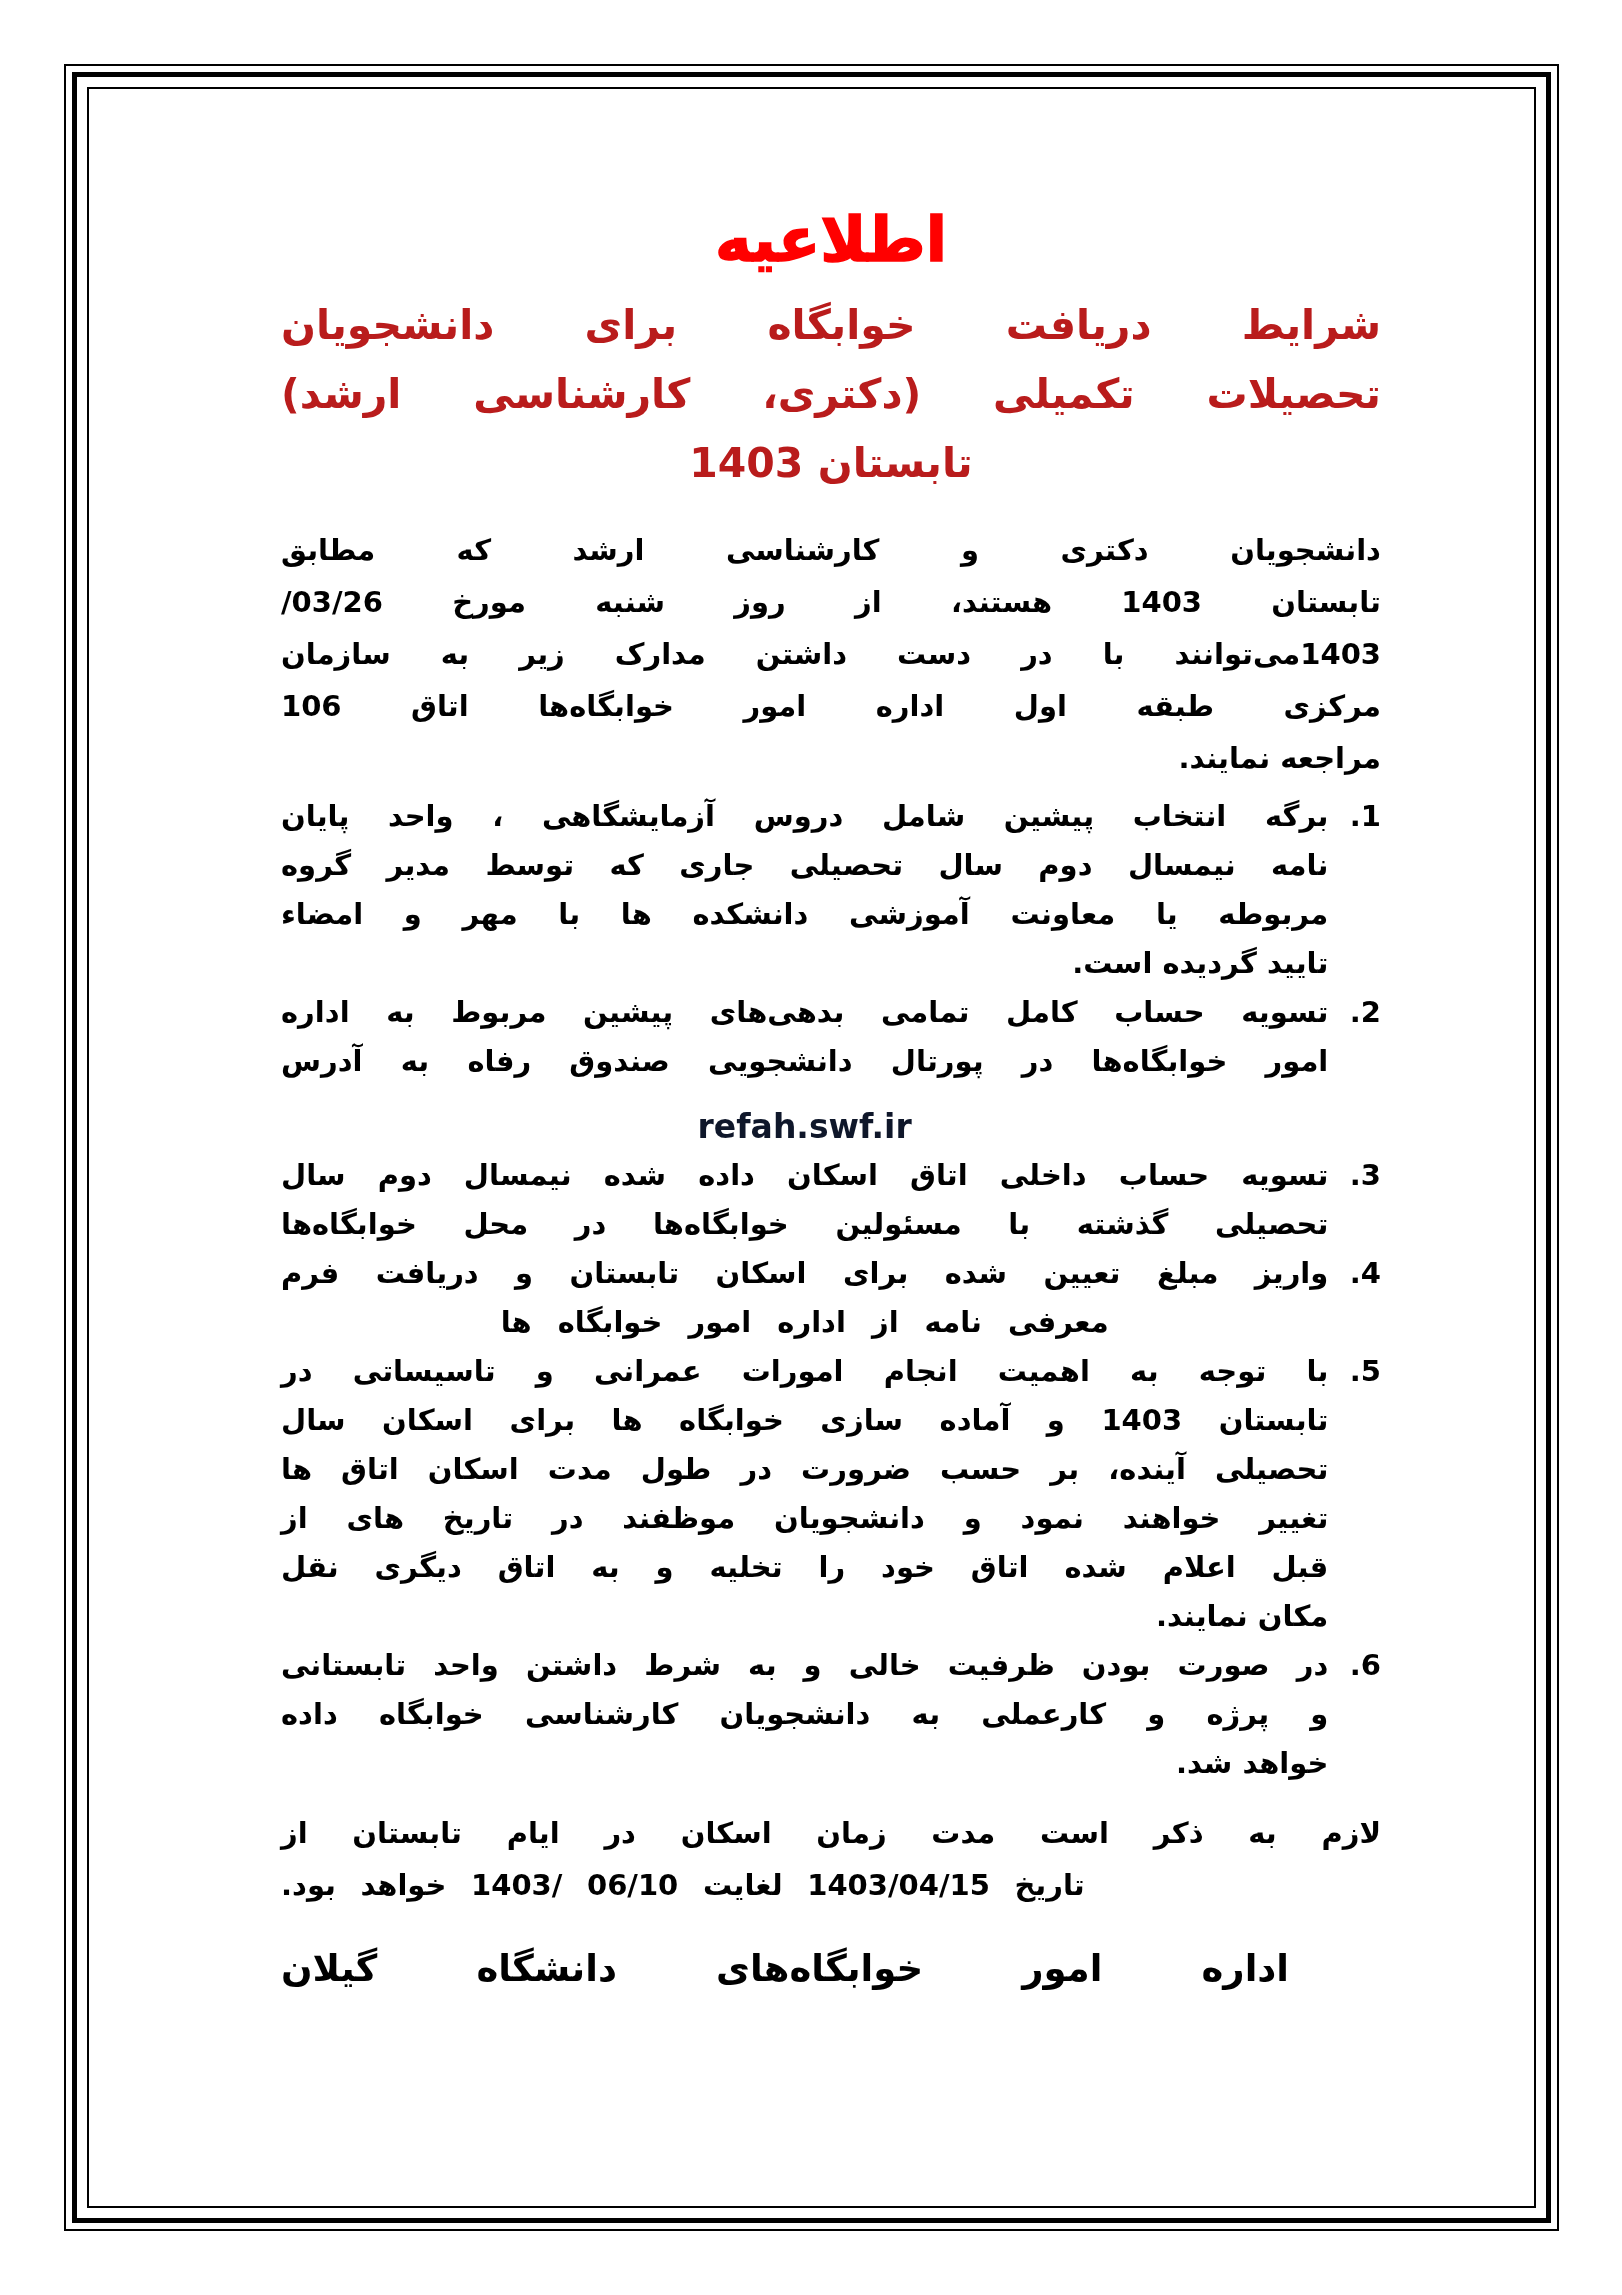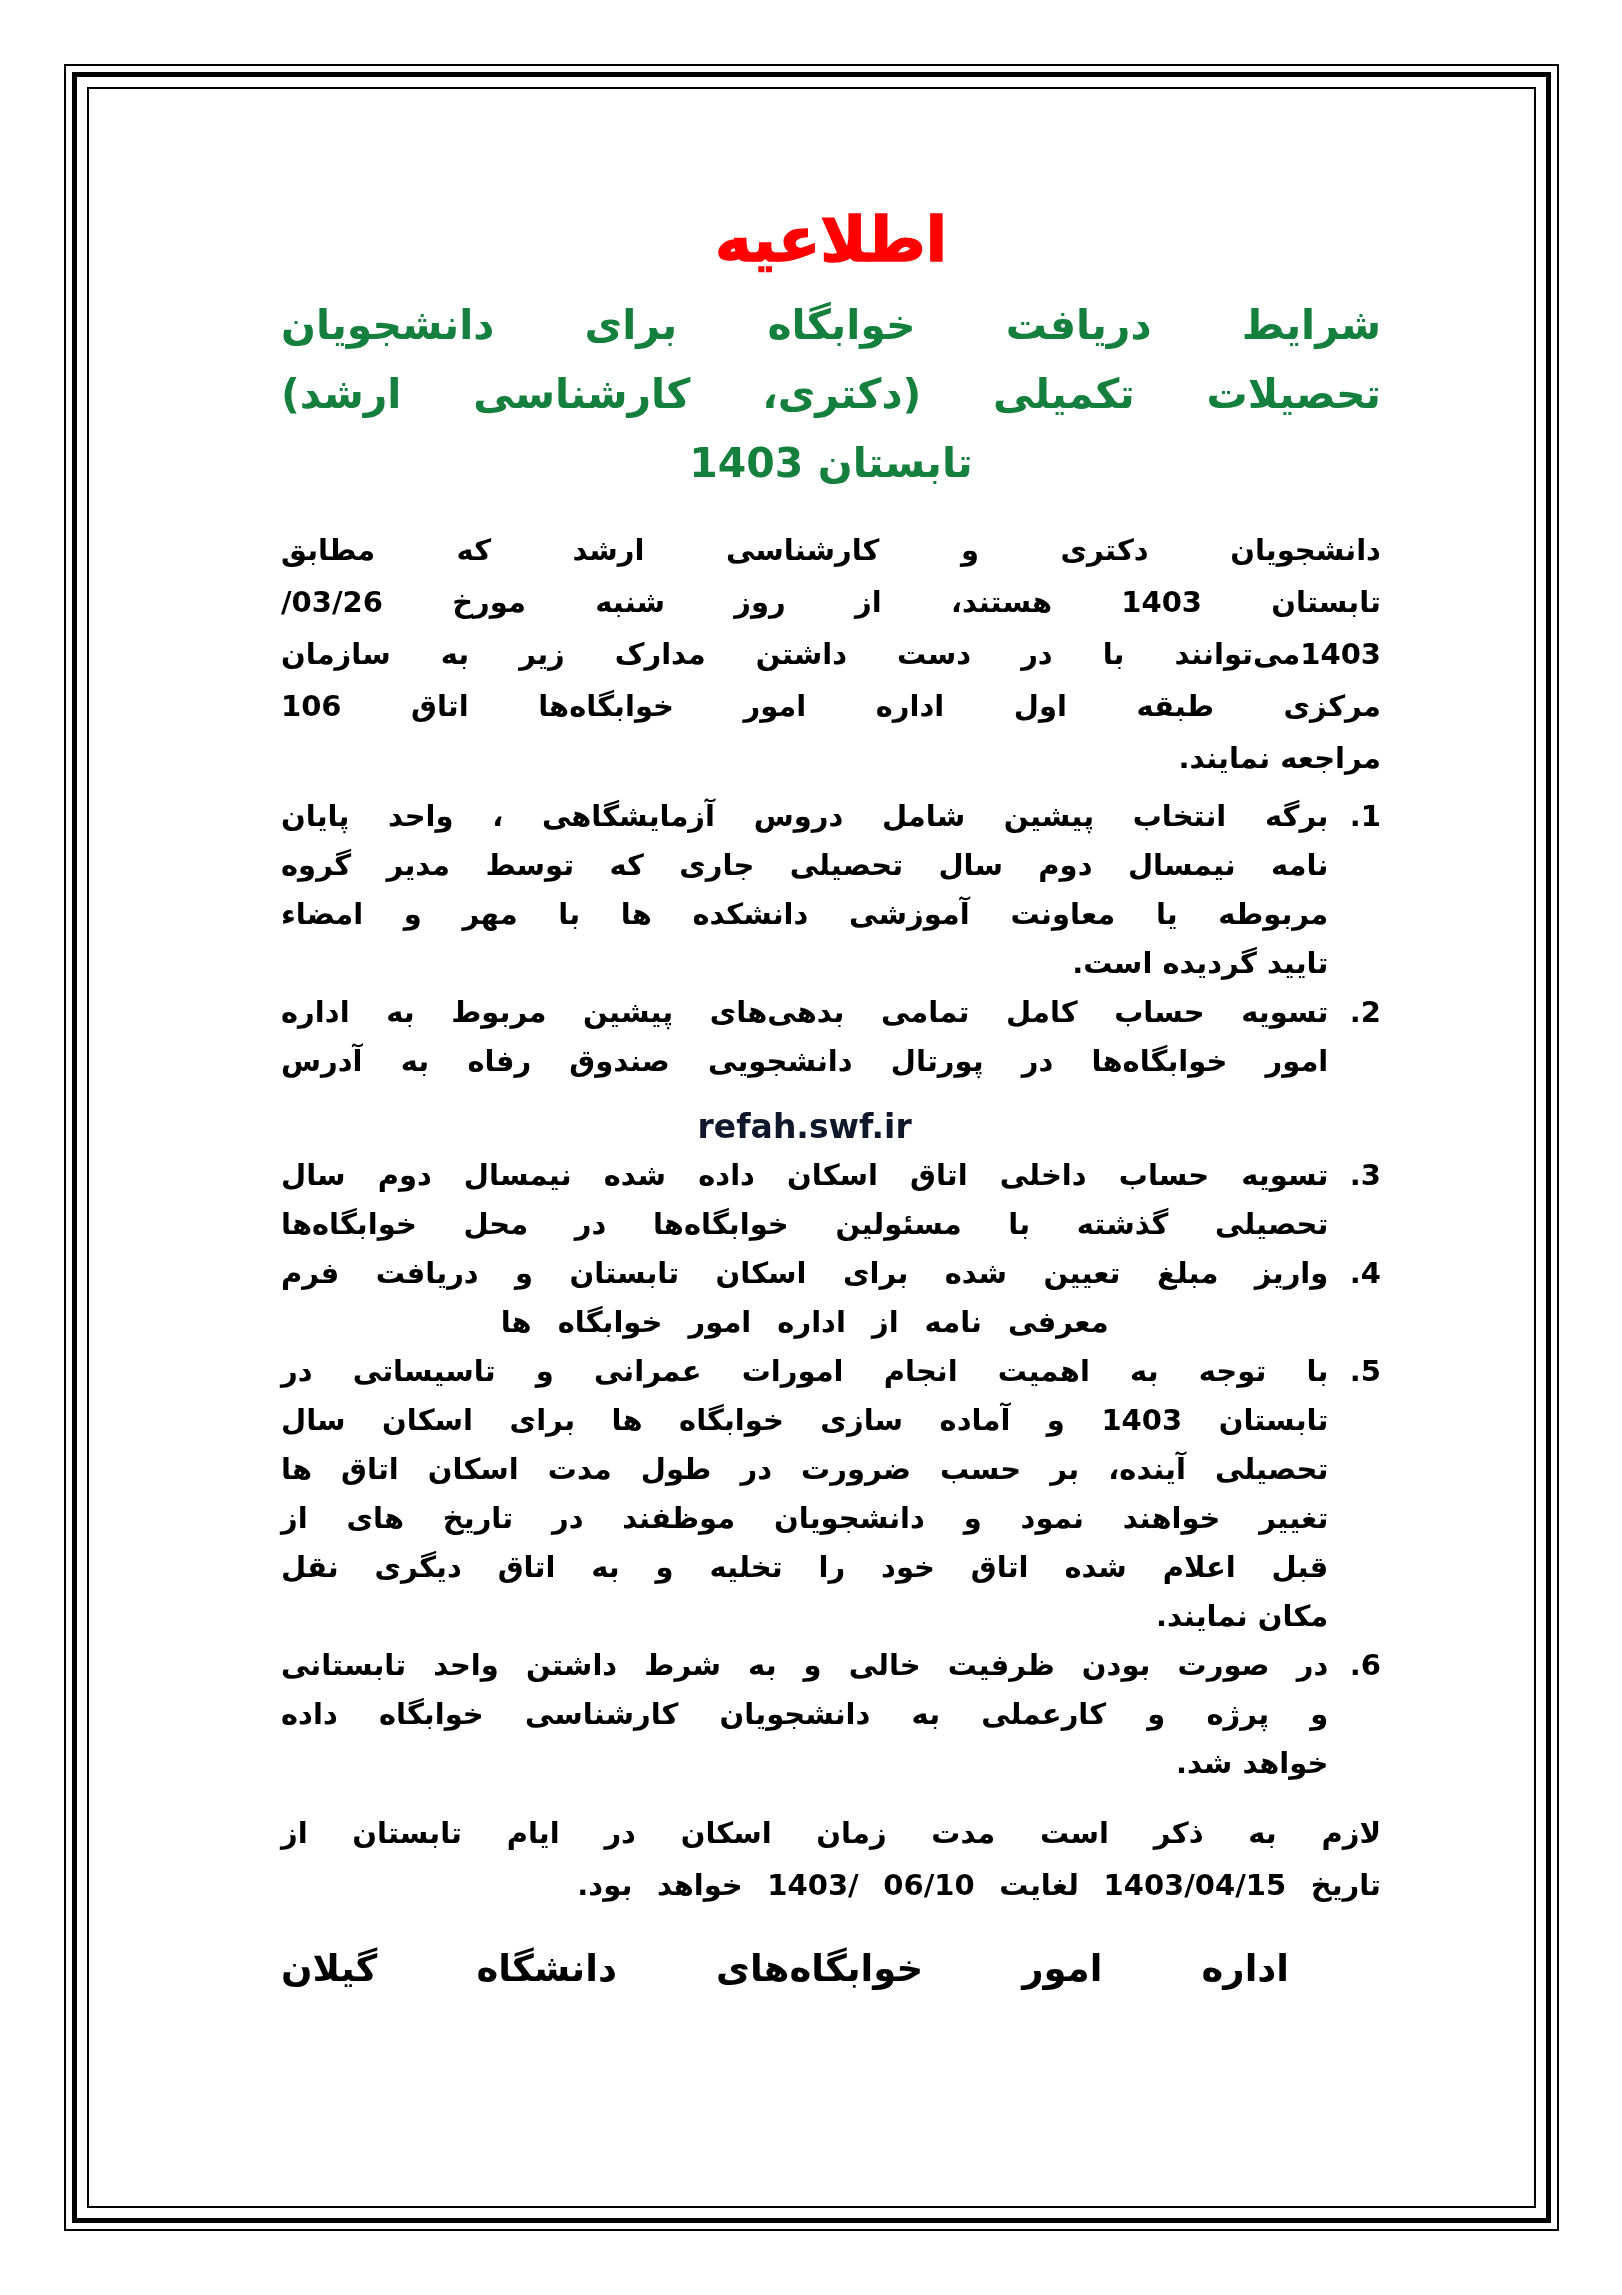--- a/index.html
+++ b/index.html
@@ -31,30 +31,30 @@
     text-align:center;
     color:#ff0000;
     -webkit-text-stroke:1.6px #ff0000;
   }
 
   .subtitle{
     margin-top:10.5px;
     font-size:41px;
     line-height:69px;
     font-weight:bold;
-    color:#15803d;
+    color:#b91c1c;
   }
 
   .body-text{font-size:29px;font-weight:bold;line-height:52px;}
 
   .jline{text-align:justify;text-align-last:justify;}
   .cline{text-align:center;}
   .sline{text-align:right;}
   .stretch-center{text-align:center;word-spacing:0.55em;}
-  .spread-right{text-align:right;word-spacing:0.5em;}
+  .spread-right{text-align:left;word-spacing:0.5em;}
 
   .intro{margin-top:26px;}
 
   .list{margin-top:7.9px;}
   .item{display:flex;gap:15.7px;line-height:49px;}
   .num{flex:0 0 37px;text-align:right;}
   .itext{flex:1 1 auto;min-width:0;}
   .link-line{
     color:#0f172a;
     text-align:center;

